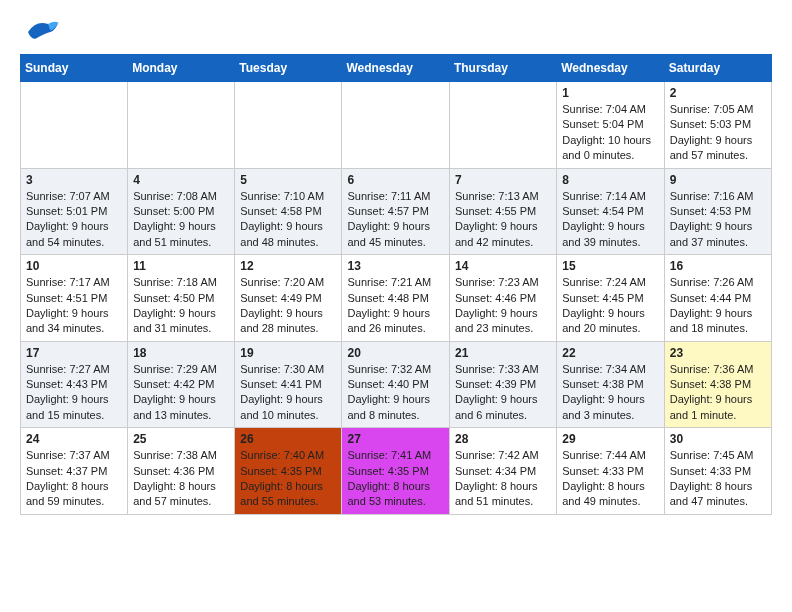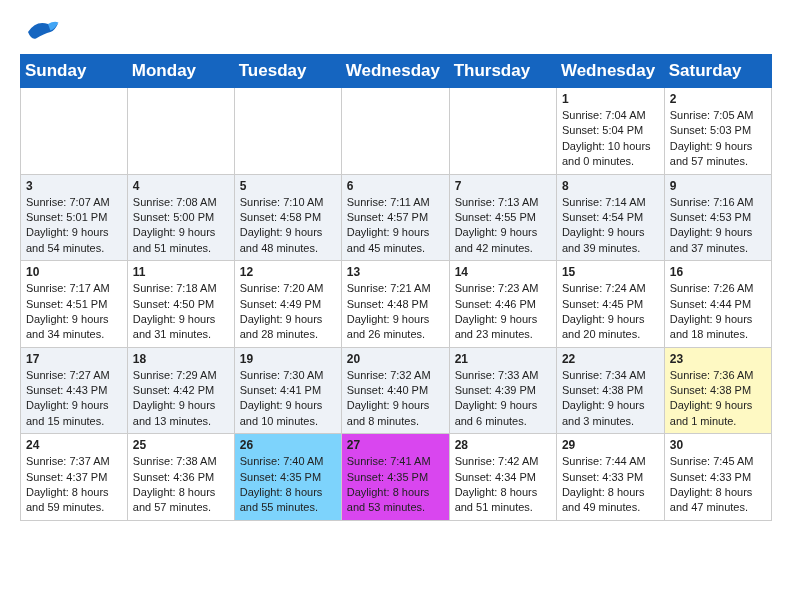--- a/index.html
+++ b/index.html
@@ -44,21 +44,21 @@
       font-weight: normal;
       color: #333;
     }
     .calendar {
       width: 100%;
       border-collapse: collapse;
     }
     .calendar th {
       background: #1565c0;
       color: #fff;
-      font-size: 17px;
+      font-size: 12px;
       font-weight: bold;
       padding: 6px 4px;
       border: 1px solid #1565c0;
       text-align: left;
     }
     .calendar td {
       border: 1px solid #ccc;
       vertical-align: top;
       padding: 4px 5px;
       width: 108px;
@@ -233,21 +233,21 @@
       </tr>
       <tr class="row-odd">
         <td style="background: rgb(255, 255, 255);">
           <span class="day-num">24</span>
           <div class="day-info">Sunrise: 7:37 AM<br>Sunset: 4:37 PM<br>Daylight: 8 hours<br>and 59 minutes.</div>
         </td>
         <td style="background: rgb(255, 255, 255);">
           <span class="day-num">25</span>
           <div class="day-info">Sunrise: 7:38 AM<br>Sunset: 4:36 PM<br>Daylight: 8 hours<br>and 57 minutes.</div>
         </td>
-        <td style="background: #7dd3fc;">
+        <td style="background: #c2410c;">
           <span class="day-num">26</span>
           <div class="day-info">Sunrise: 7:40 AM<br>Sunset: 4:35 PM<br>Daylight: 8 hours<br>and 55 minutes.</div>
         </td>
         <td style="background: #d946ef;">
           <span class="day-num">27</span>
           <div class="day-info">Sunrise: 7:41 AM<br>Sunset: 4:35 PM<br>Daylight: 8 hours<br>and 53 minutes.</div>
         </td>
         <td style="background: rgb(255, 255, 255);">
           <span class="day-num">28</span>
           <div class="day-info">Sunrise: 7:42 AM<br>Sunset: 4:34 PM<br>Daylight: 8 hours<br>and 51 minutes.</div>

